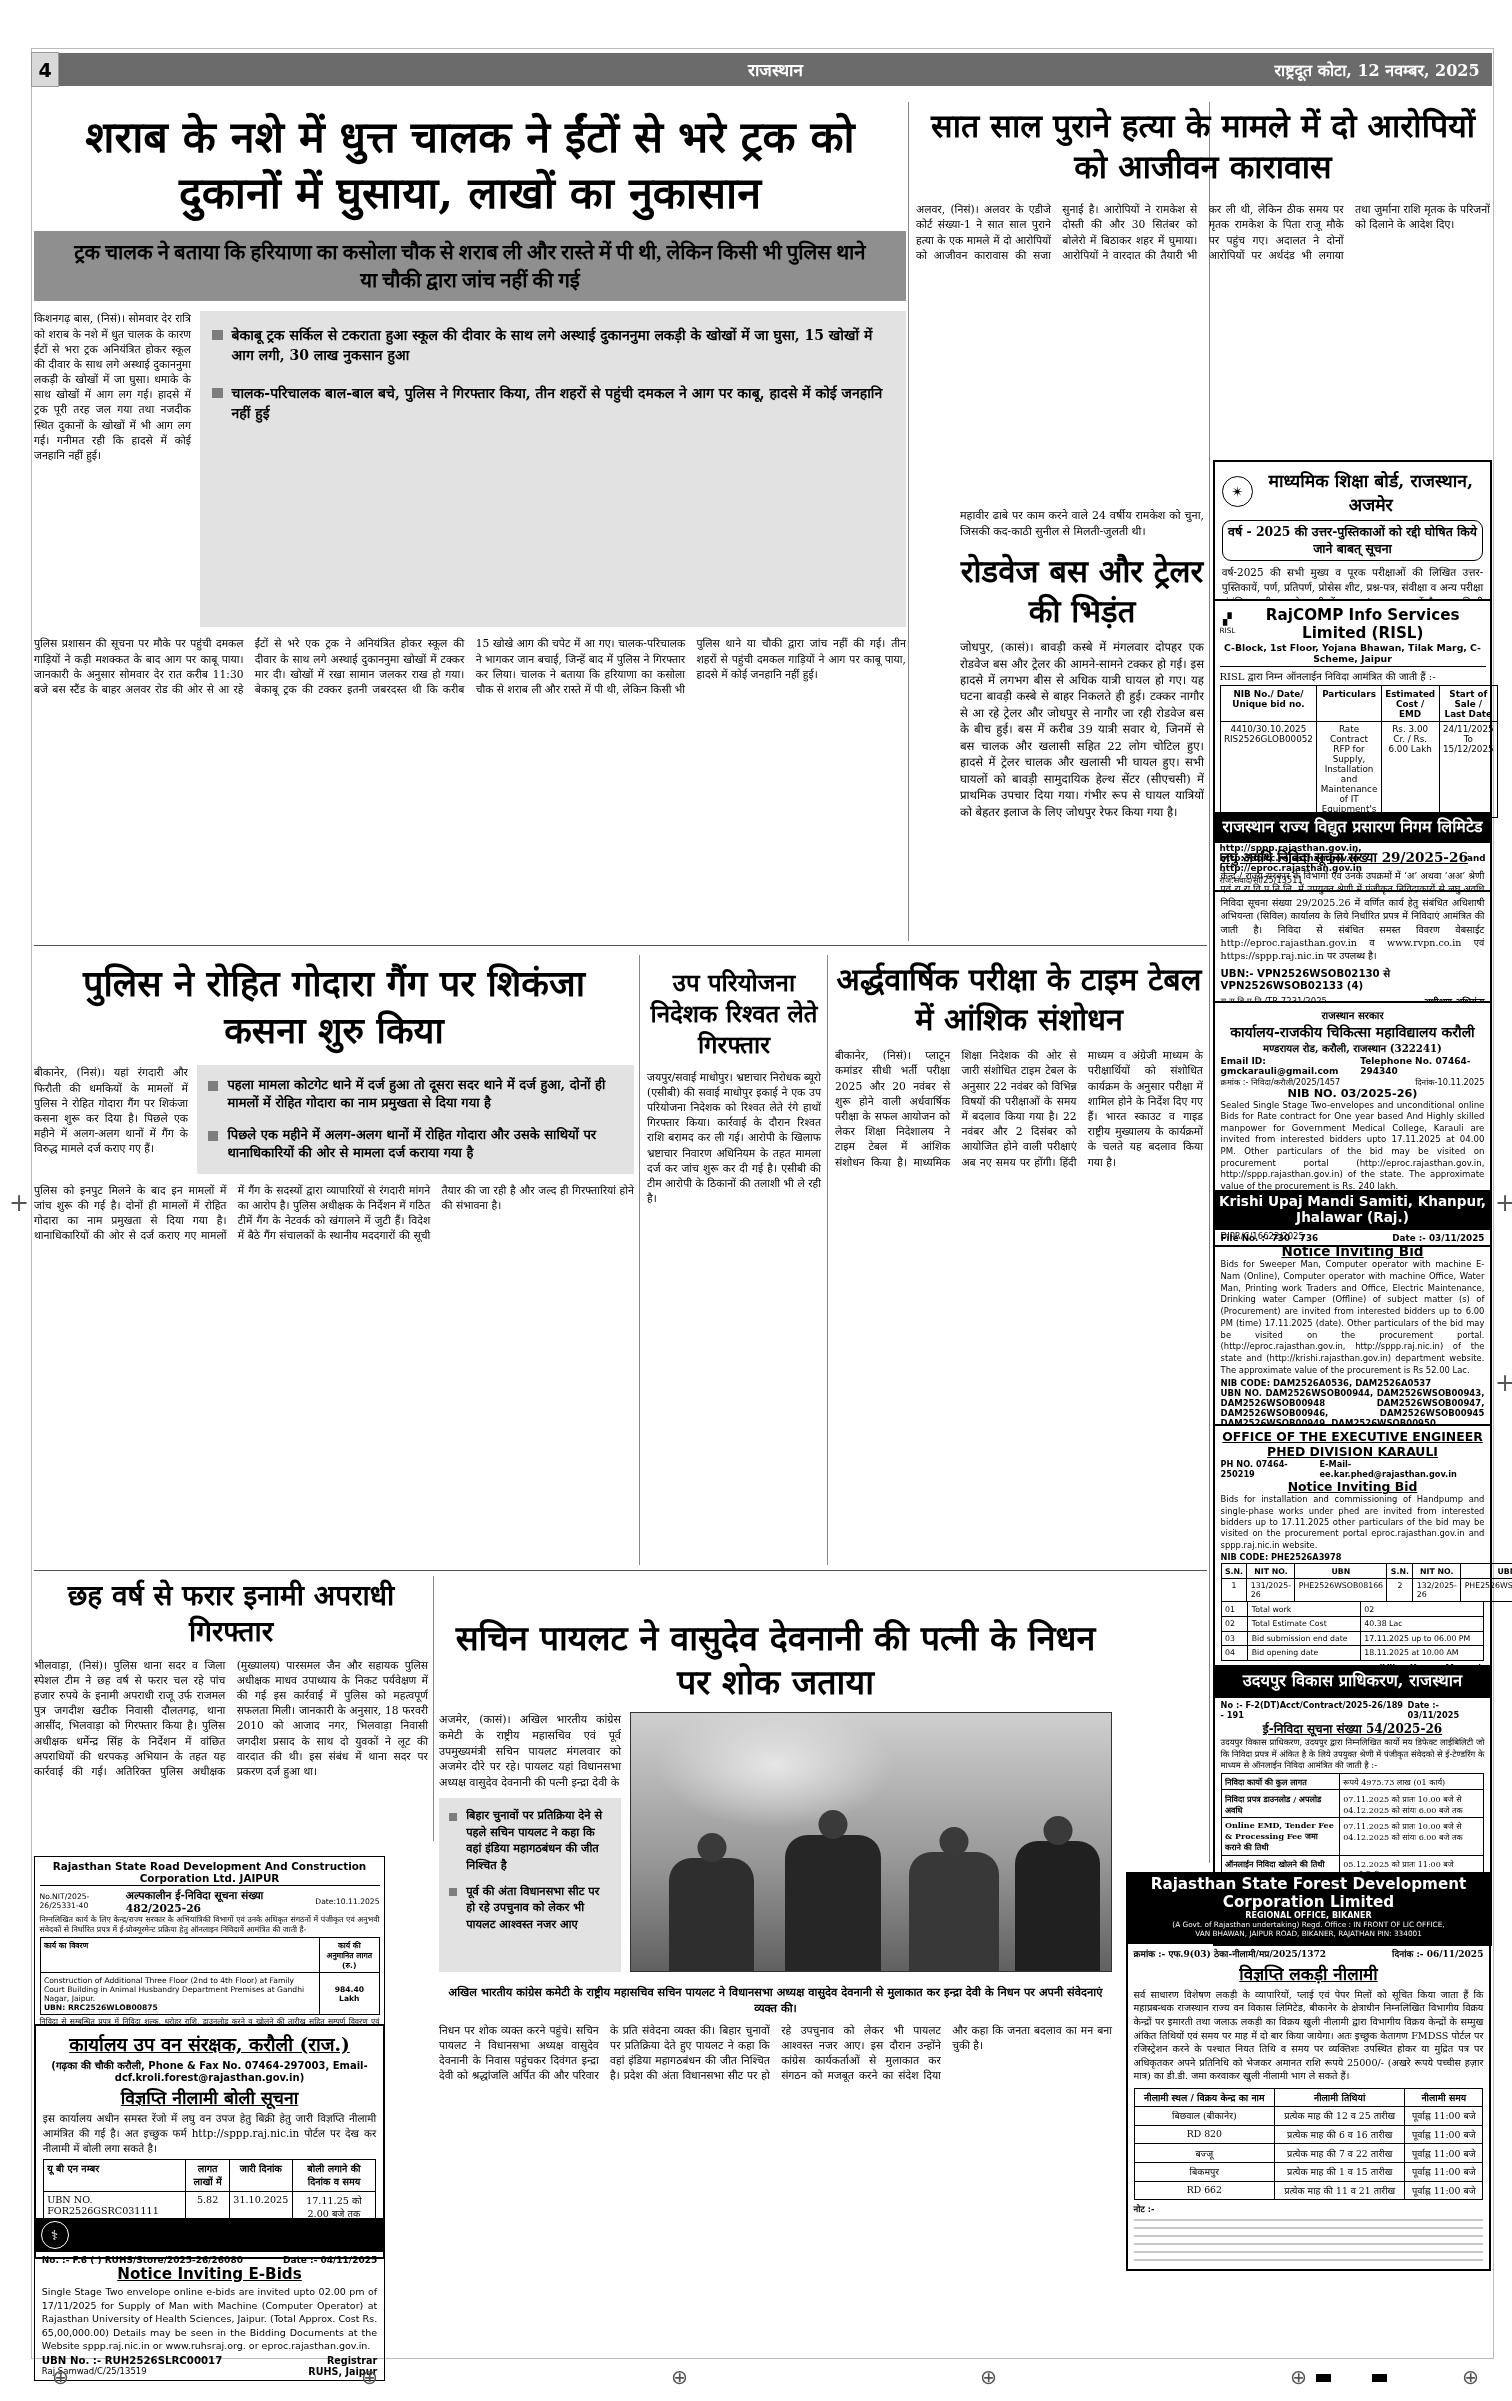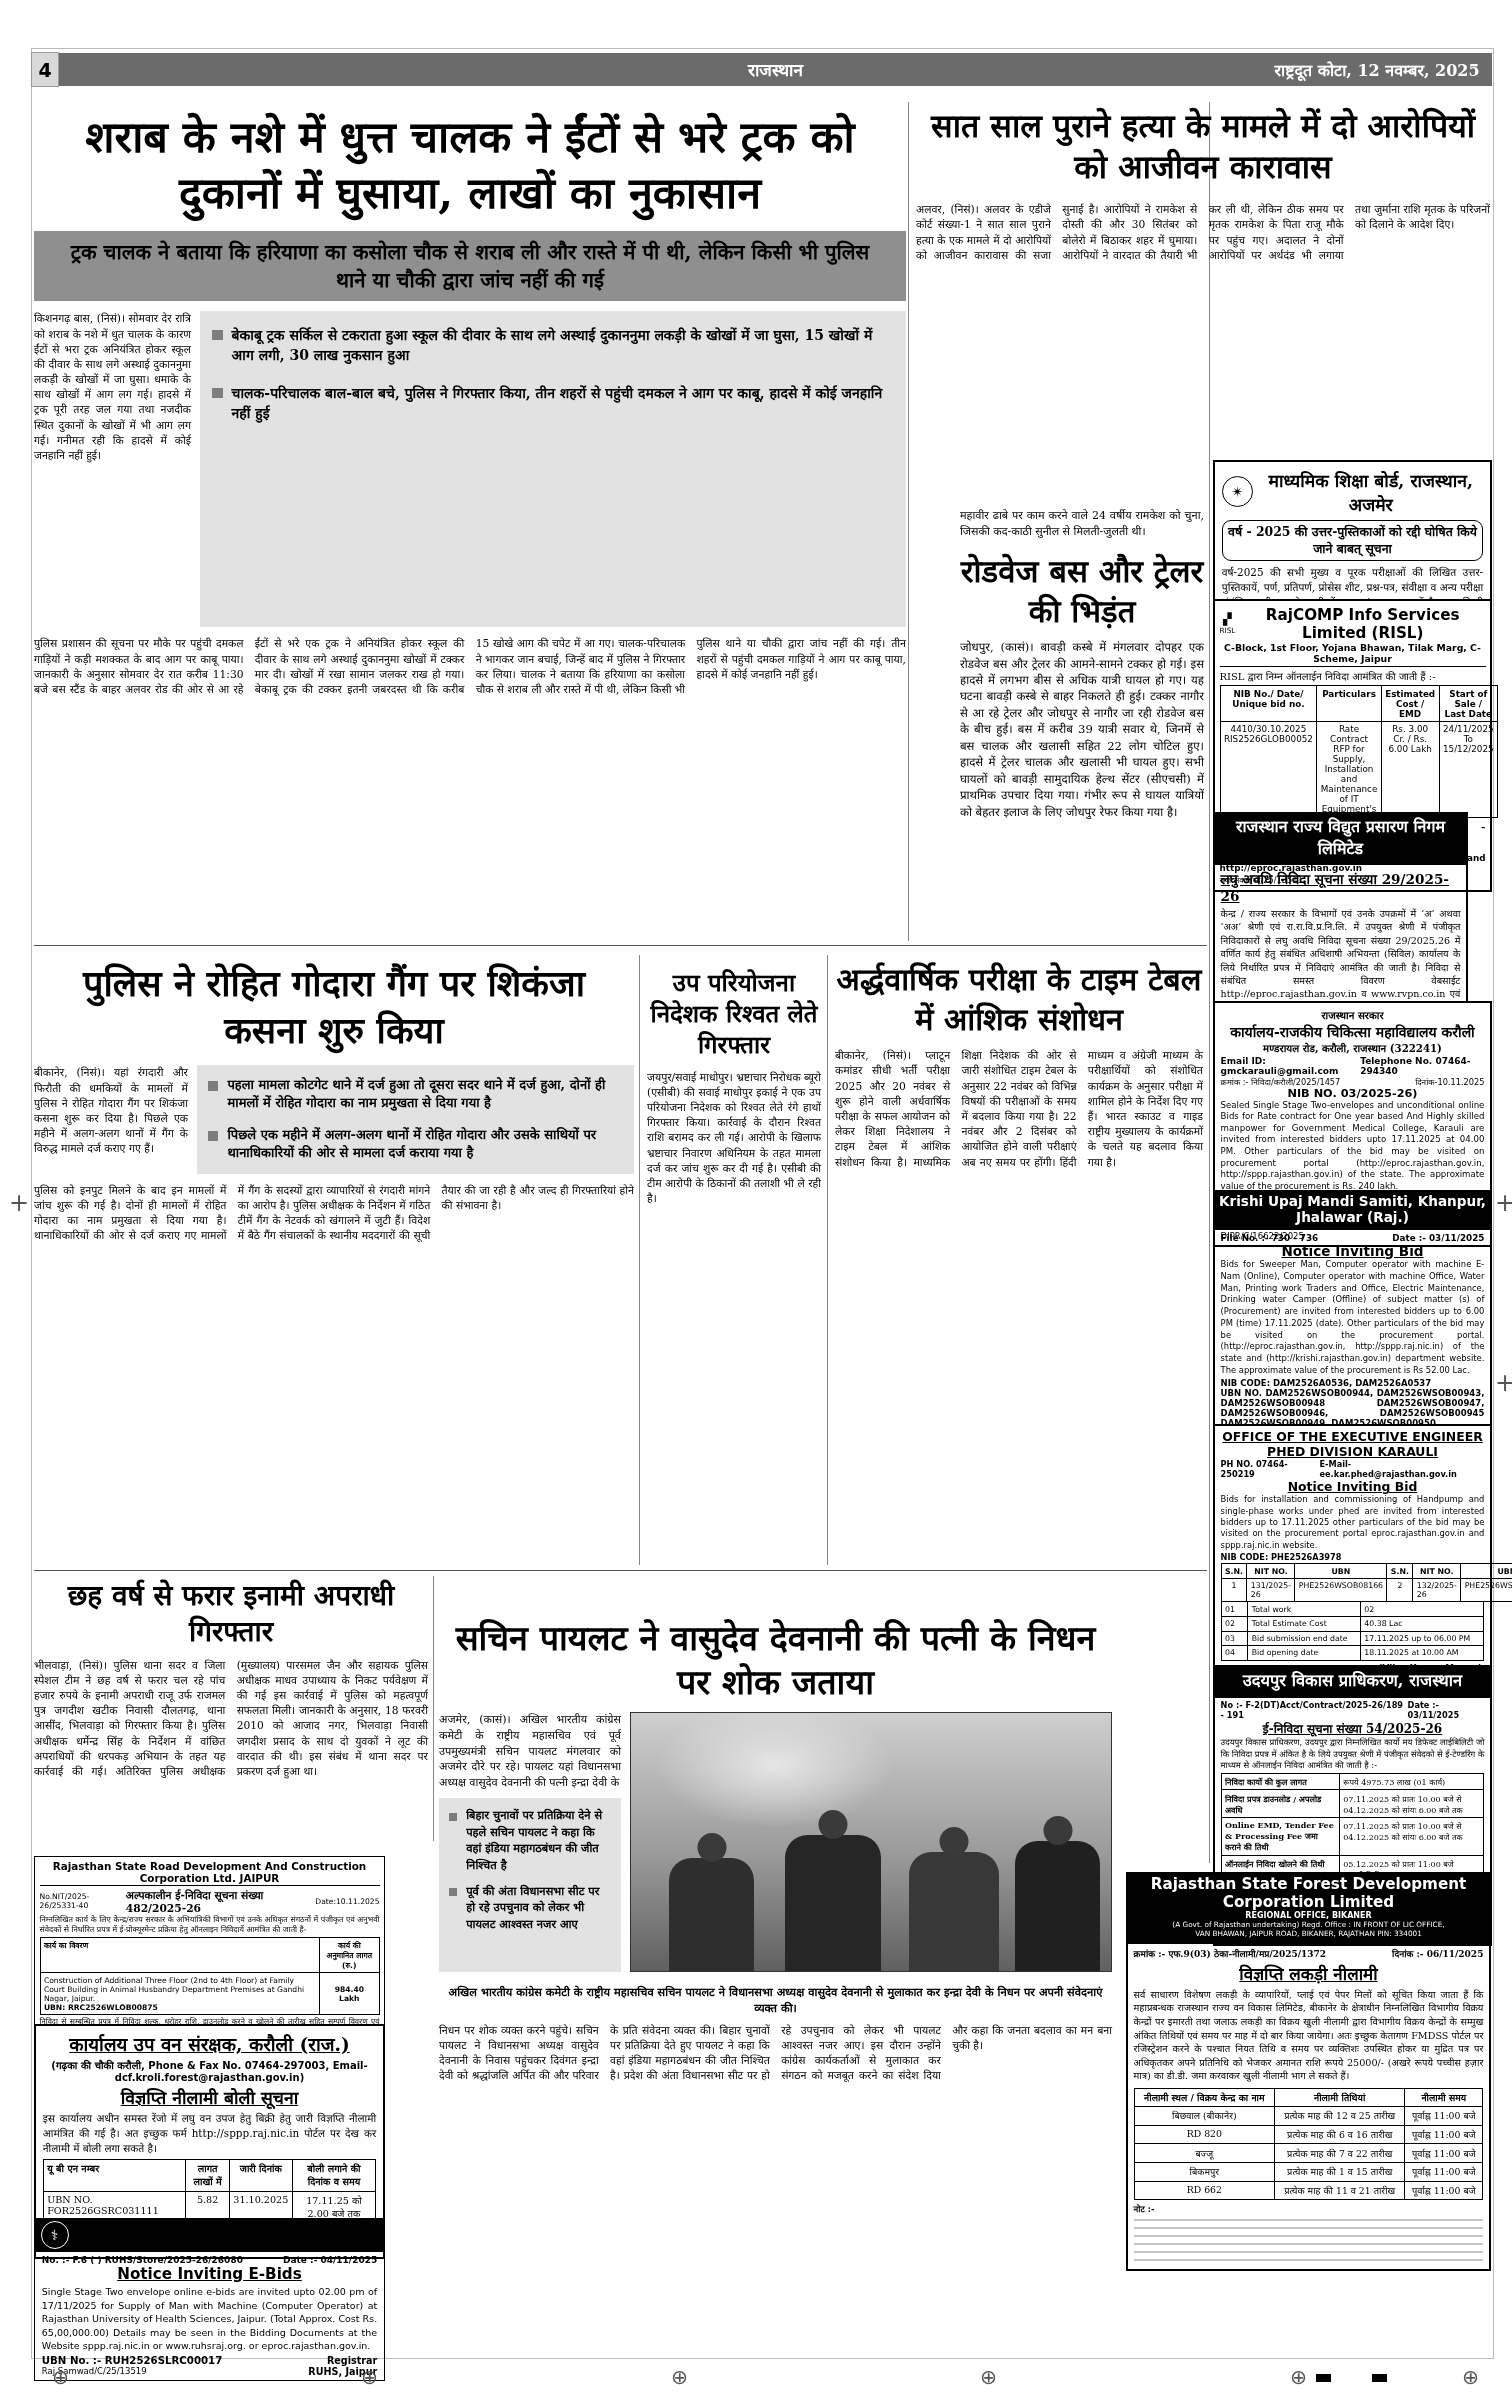--- a/index.html
+++ b/index.html
@@ -78,21 +78,21 @@
   <div class="vrule" style="left:908px;top:102px;height:839px;"></div>
   <div class="vrule" style="left:1209px;top:102px;height:1761px;"></div>
   <div class="vrule" style="left:639px;top:955px;height:610px;"></div>
   <div class="vrule" style="left:827px;top:955px;height:610px;"></div>
   <div class="vrule" style="left:433px;top:1576px;height:265px;"></div>
   <div class="hrule" style="left:34px;top:945px;width:1173px;"></div>
   <div class="hrule" style="left:34px;top:1570px;width:1173px;"></div>
 
   <div class="abs" style="left:34px;top:101px;width:872px;">
     <div class="headline" style="font-size:43px;padding:9px 22.6px 3.4px;">शराब के नशे में धुत्त चालक ने ईंटों से भरे ट्रक को दुकानों में घुसाया, लाखों का नुकासान</div>
-    <div class="subbar serif" style="font-size:20.3px;padding:6.8px 34px;margin-top:5.6px;">ट्रक चालक ने बताया कि हरियाणा का कसोला चौक से शराब ली और रास्ते में पी थी, लेकिन किसी भी पुलिस थाने या चौकी द्वारा जांच नहीं की गई</div>
+    <div class="subbar serif" style="font-size:20.3px;padding:6.8px 34px;margin-top:5.6px;font-family:Liberation Serif, serif;">ट्रक चालक ने बताया कि हरियाणा का कसोला चौक से शराब ली और रास्ते में पी थी, लेकिन किसी भी पुलिस थाने या चौकी द्वारा जांच नहीं की गई</div>
     <div style="display:flex;gap:9px;margin-top:10.2px;height:316px;">
       <div class="body-t" style="width:157px;">किशनगढ़ बास, (निसं)। सोमवार देर रात्रि को शराब के नशे में धुत चालक के कारण ईंटों से भरा ट्रक अनियंत्रित होकर स्कूल की दीवार के साथ लगे अस्थाई दुकाननुमा लकड़ी के खोखों में जा घुसा। धमाके के साथ खोखों में आग लग गई। हादसे में ट्रक पूरी तरह जल गया तथा नजदीक स्थित दुकानों के खोखों में भी आग लग गई। गनीमत रही कि हादसे में कोई जनहानि नहीं हुई।</div>
       <div class="bullets" style="flex:1;">
         <div class="bullet-item" style="font-size:14px;">
           <span class="marker"></span>
           <span>बेकाबू ट्रक सर्किल से टकराता हुआ स्कूल की दीवार के साथ लगे अस्थाई दुकाननुमा लकड़ी के खोखों में जा घुसा, 15 खोखों में आग लगी, 30 लाख नुकसान हुआ</span>
         </div>
         <div class="bullet-item" style="font-size:14px;">
           <span class="marker"></span>
           <span>चालक-परिचालक बाल-बाल बचे, पुलिस ने गिरफ्तार किया, तीन शहरों से पहुंची दमकल ने आग पर काबू, हादसे में कोई जनहानि नहीं हुई</span>
@@ -205,21 +205,21 @@
         <td style="text-align:center;">Rate Contract RFP for Supply, Installation and Maintenance of IT Equipment's</td>
         <td style="text-align:center;">Rs. 3.00 Cr. / Rs. 6.00 Lakh</td>
         <td style="text-align:center;">24/11/2025 To 15/12/2025</td>
       </tr>
     </tbody>
       </table>
     <div class="just" style="font-size:8.8px;margin-top:3.4px;font-weight:bold;">विस्तृत जानकारी हेतु इन वेबसाईट पर सम्पर्क करें – http://risl.rajasthan.gov.in, http://sppp.rajasthan.gov.in, http://doitc.rajasthan.gov.in and http://eproc.rajasthan.gov.in</div>
     <div style="font-size:8.2px;margin-top:1.1px;">राज.संवाद/सी/25/13511</div>
   </div>
 
-  <div class="abs" style="left:1213px;top:812px;width:255px;">
+  <div class="abs" style="left:1213px;top:812px;width:279px;">
     <div class="banner-black serif" style="font-size:16px;padding:3.4px 2.3px;">राजस्थान राज्य विद्युत प्रसारण निगम लिमिटेड</div>
     <div style="border:2.3px solid #000;padding:4.5px 5.6px;box-sizing:border-box;">
       <div class="b u serif" style="font-size:13.6px;">लघु अवधि निविदा सूचना संख्या 29/2025-26</div>
       <div class="just serif" style="font-size:9.5px;line-height:1.42;margin-top:2.3px;">केन्द्र / राज्य सरकार के विभागों एवं उनके उपक्रमों में ‘अ’ अथवा ‘अअ’ श्रेणी एवं रा.रा.वि.प्र.नि.लि. में उपयुक्त श्रेणी में पंजीकृत निविदाकारों से लघु अवधि निविदा सूचना संख्या 29/2025.26 में वर्णित कार्य हेतु संबंधित अधिशाषी अभियन्ता (सिविल) कार्यालय के लिये निर्धारित प्रपत्र में निविदाएं आमंत्रित की जाती है। निविदा से संबंधित समस्त विवरण वेबसाईट http://eproc.rajasthan.gov.in व www.rvpn.co.in एवं https://sppp.raj.nic.in पर उपलब्ध है।</div>
       <div class="b" style="font-size:10.2px;margin-top:3.4px;">UBN:- VPN2526WSOB02130 से VPN2526WSOB02133 (4)</div>
       <div class="rowflex" style="margin-top:3.4px;">
         <div style="font-size:8.5px;">रा.रा.वि.प्र.नि./TR-7231/2025</div>
         <div class="b ctr" style="font-size:9.3px;">
           <div>अधीक्षण अभियंता</div>
             <div>(सिविल), जयपुर</div>

